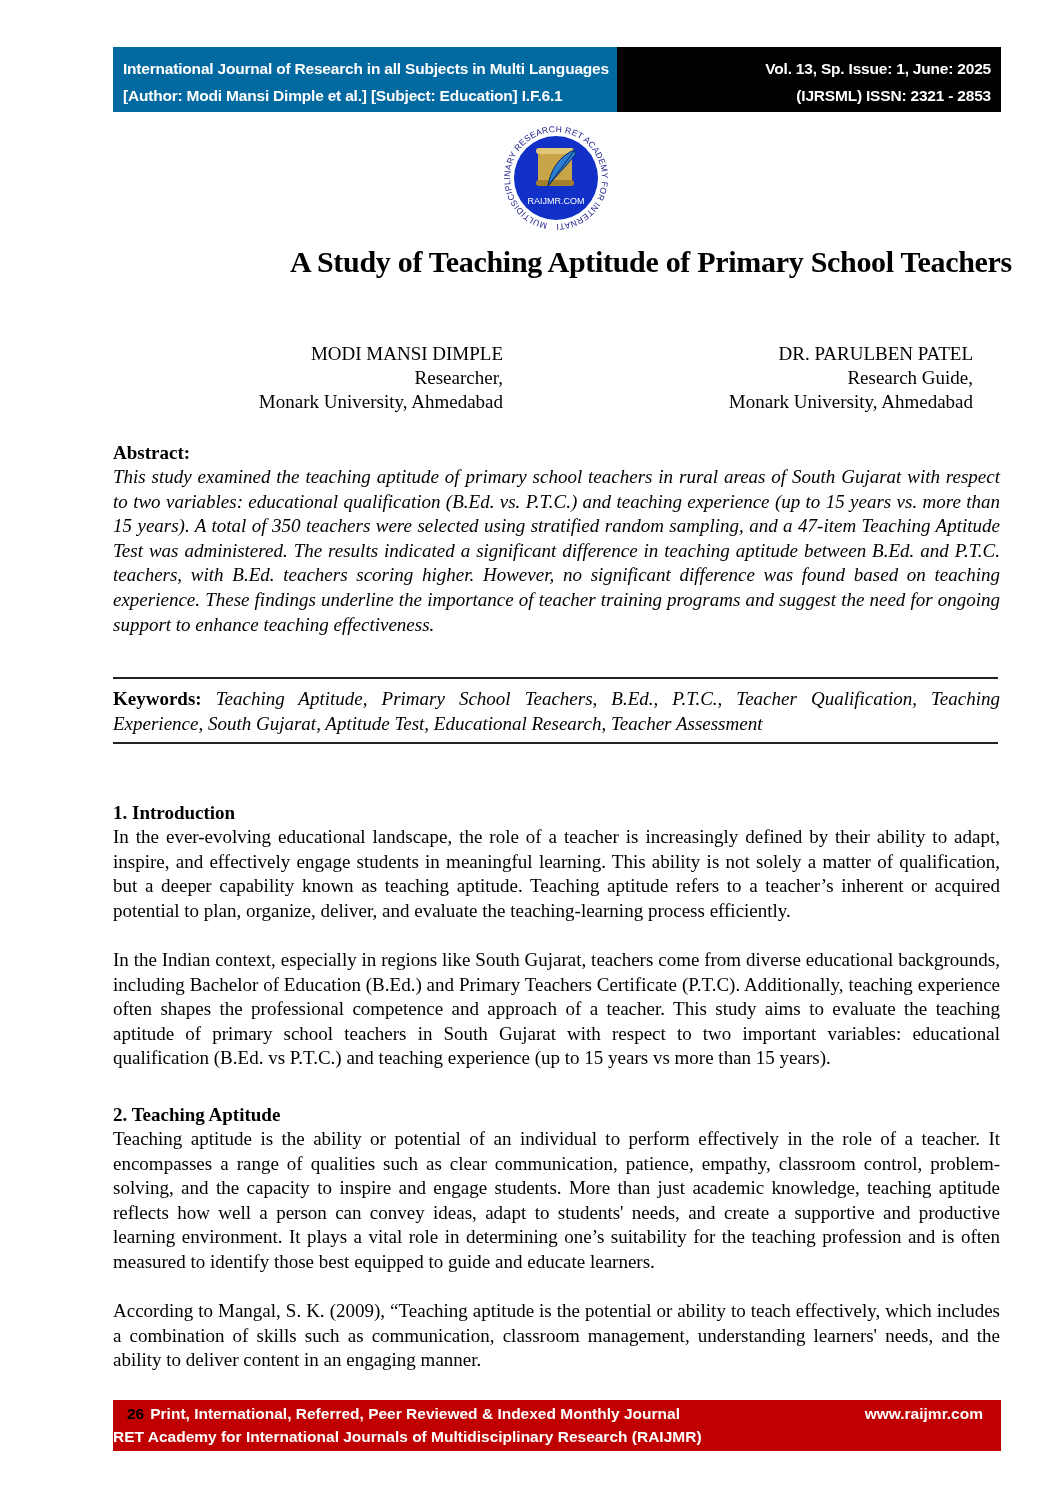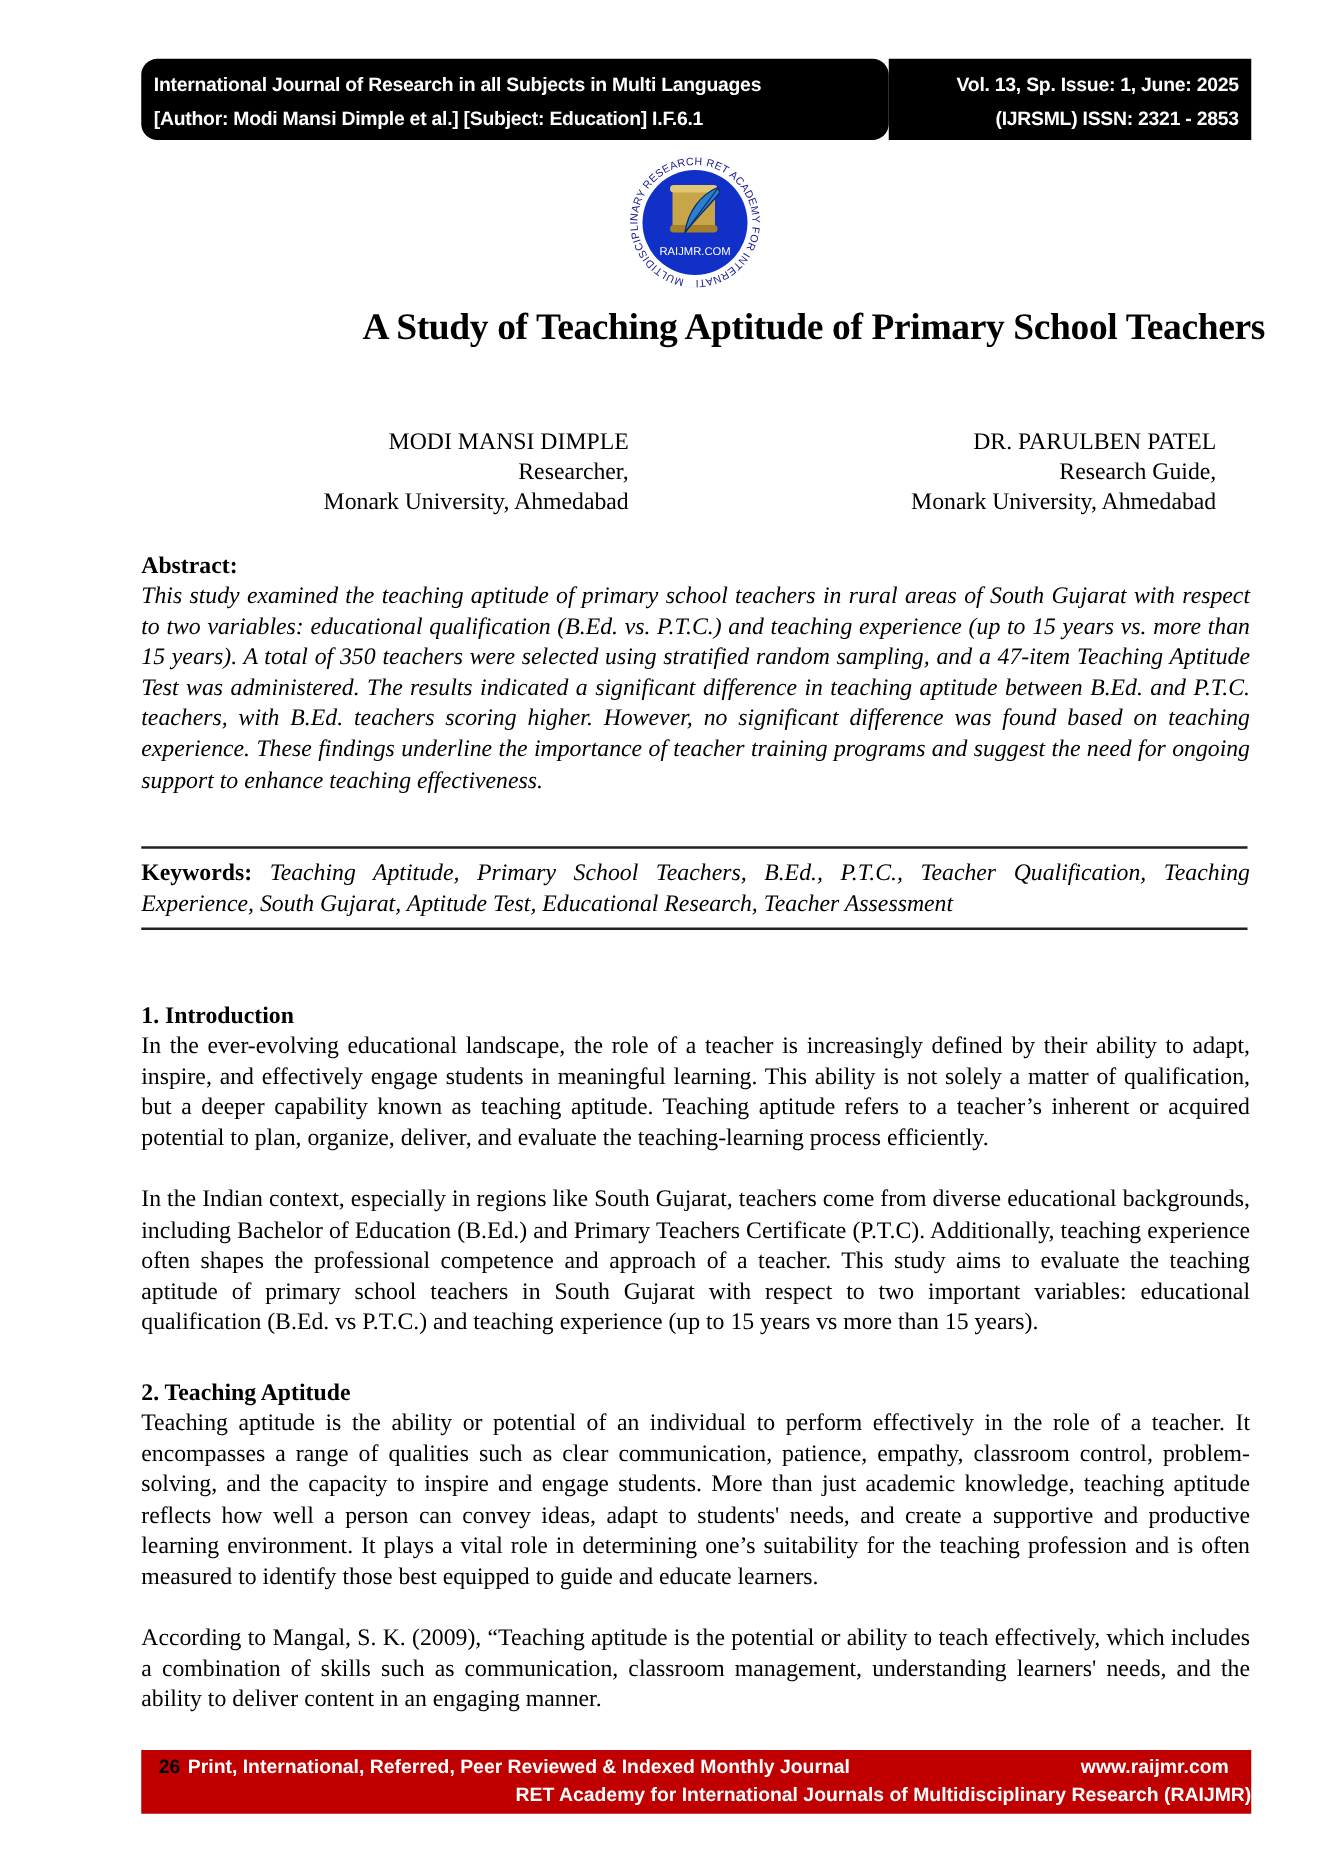--- a/index.html
+++ b/index.html
@@ -1,19 +1,19 @@
 <!DOCTYPE html>
 <html><head>
 <meta charset="utf-8">
 <style>
   html, body { margin: 0; padding: 0; background: #ffffff; }
   body { width: 1058px; height: 1497px; position: relative; overflow: hidden; font-family: "Liberation Serif", serif; color: #000; }
 
   .hdr { position: absolute; left: 113px; top: 47px; width: 888px; height: 65px; display: flex; }
-  .hdr-left { background: #000000; width: 598px; height: 100%; box-sizing: border-box; padding: 8px 0 0 10px; border-radius: 13px; }
+  .hdr-left { background: #0369a1; width: 504px; height: 100%; box-sizing: border-box; padding: 8px 0 0 10px; }
   .hdr-right { background: #000; flex: 1; height: 100%; box-sizing: border-box; padding: 8px 10px 0 0; text-align: right; }
   .hdr-line { font-family: "Liberation Sans", sans-serif; font-weight: bold; color: #fff; font-size: 15.5px; line-height: 27px; white-space: nowrap; letter-spacing: -0.2px; }
 
   .logo { position: absolute; left: 488px; top: 120px; width: 136px; height: 118px; }
 
   .title { position: absolute; left: 100px; top: 243px; width: 912px; text-align: right; font-weight: bold; font-size: 30px; line-height: 37px; letter-spacing: -0.3px; }
 
   .authors { position: absolute; top: 342px; left: 113px; width: 888px; }
   .author { position: absolute; top: 0; text-align: right; font-size: 19px; line-height: 24px; }
   .author.a1 { left: 20px; width: 370px; }
@@ -30,21 +30,21 @@
   .keywords .kw-body { font-style: italic; }
 
   .section { position: absolute; left: 113px; width: 887px; font-size: 19px; line-height: 24.6px; }
   .section p { margin: 0; text-align: justify; }
   .section .h { margin: 0; }
 
   .ftr { position: absolute; left: 113px; top: 1400px; width: 888px; height: 51px; background: #c00000; font-family: "Liberation Sans", sans-serif; font-weight: bold; font-size: 15.5px; }
   .ftr-top { position: absolute; left: 14px; top: 3px; right: 18px; height: 22px; line-height: 22px; color: #fff; white-space: nowrap; }
   .ftr-num { color: #000; margin-right: 6px; }
   .ftr-url { position: absolute; right: 0; top: 0; color: #fff; }
-  .ftr-bot { position: absolute; left: 0; right: 0; top: 26px; height: 22px; line-height: 22px; text-align: right; color: #fff; }
+  .ftr-bot { position: absolute; left: 0; right: 0; top: 26px; height: 22px; line-height: 22px; text-align: left; color: #fff; }
 </style>
 </head>
 <body>
 
 <div class="hdr">
   <div class="hdr-left">
     <div class="hdr-line">International Journal of Research in all Subjects in Multi Languages</div>
     <div class="hdr-line">[Author: Modi Mansi Dimple et al.] [Subject: Education] I.F.6.1</div>
   </div>
   <div class="hdr-right">

